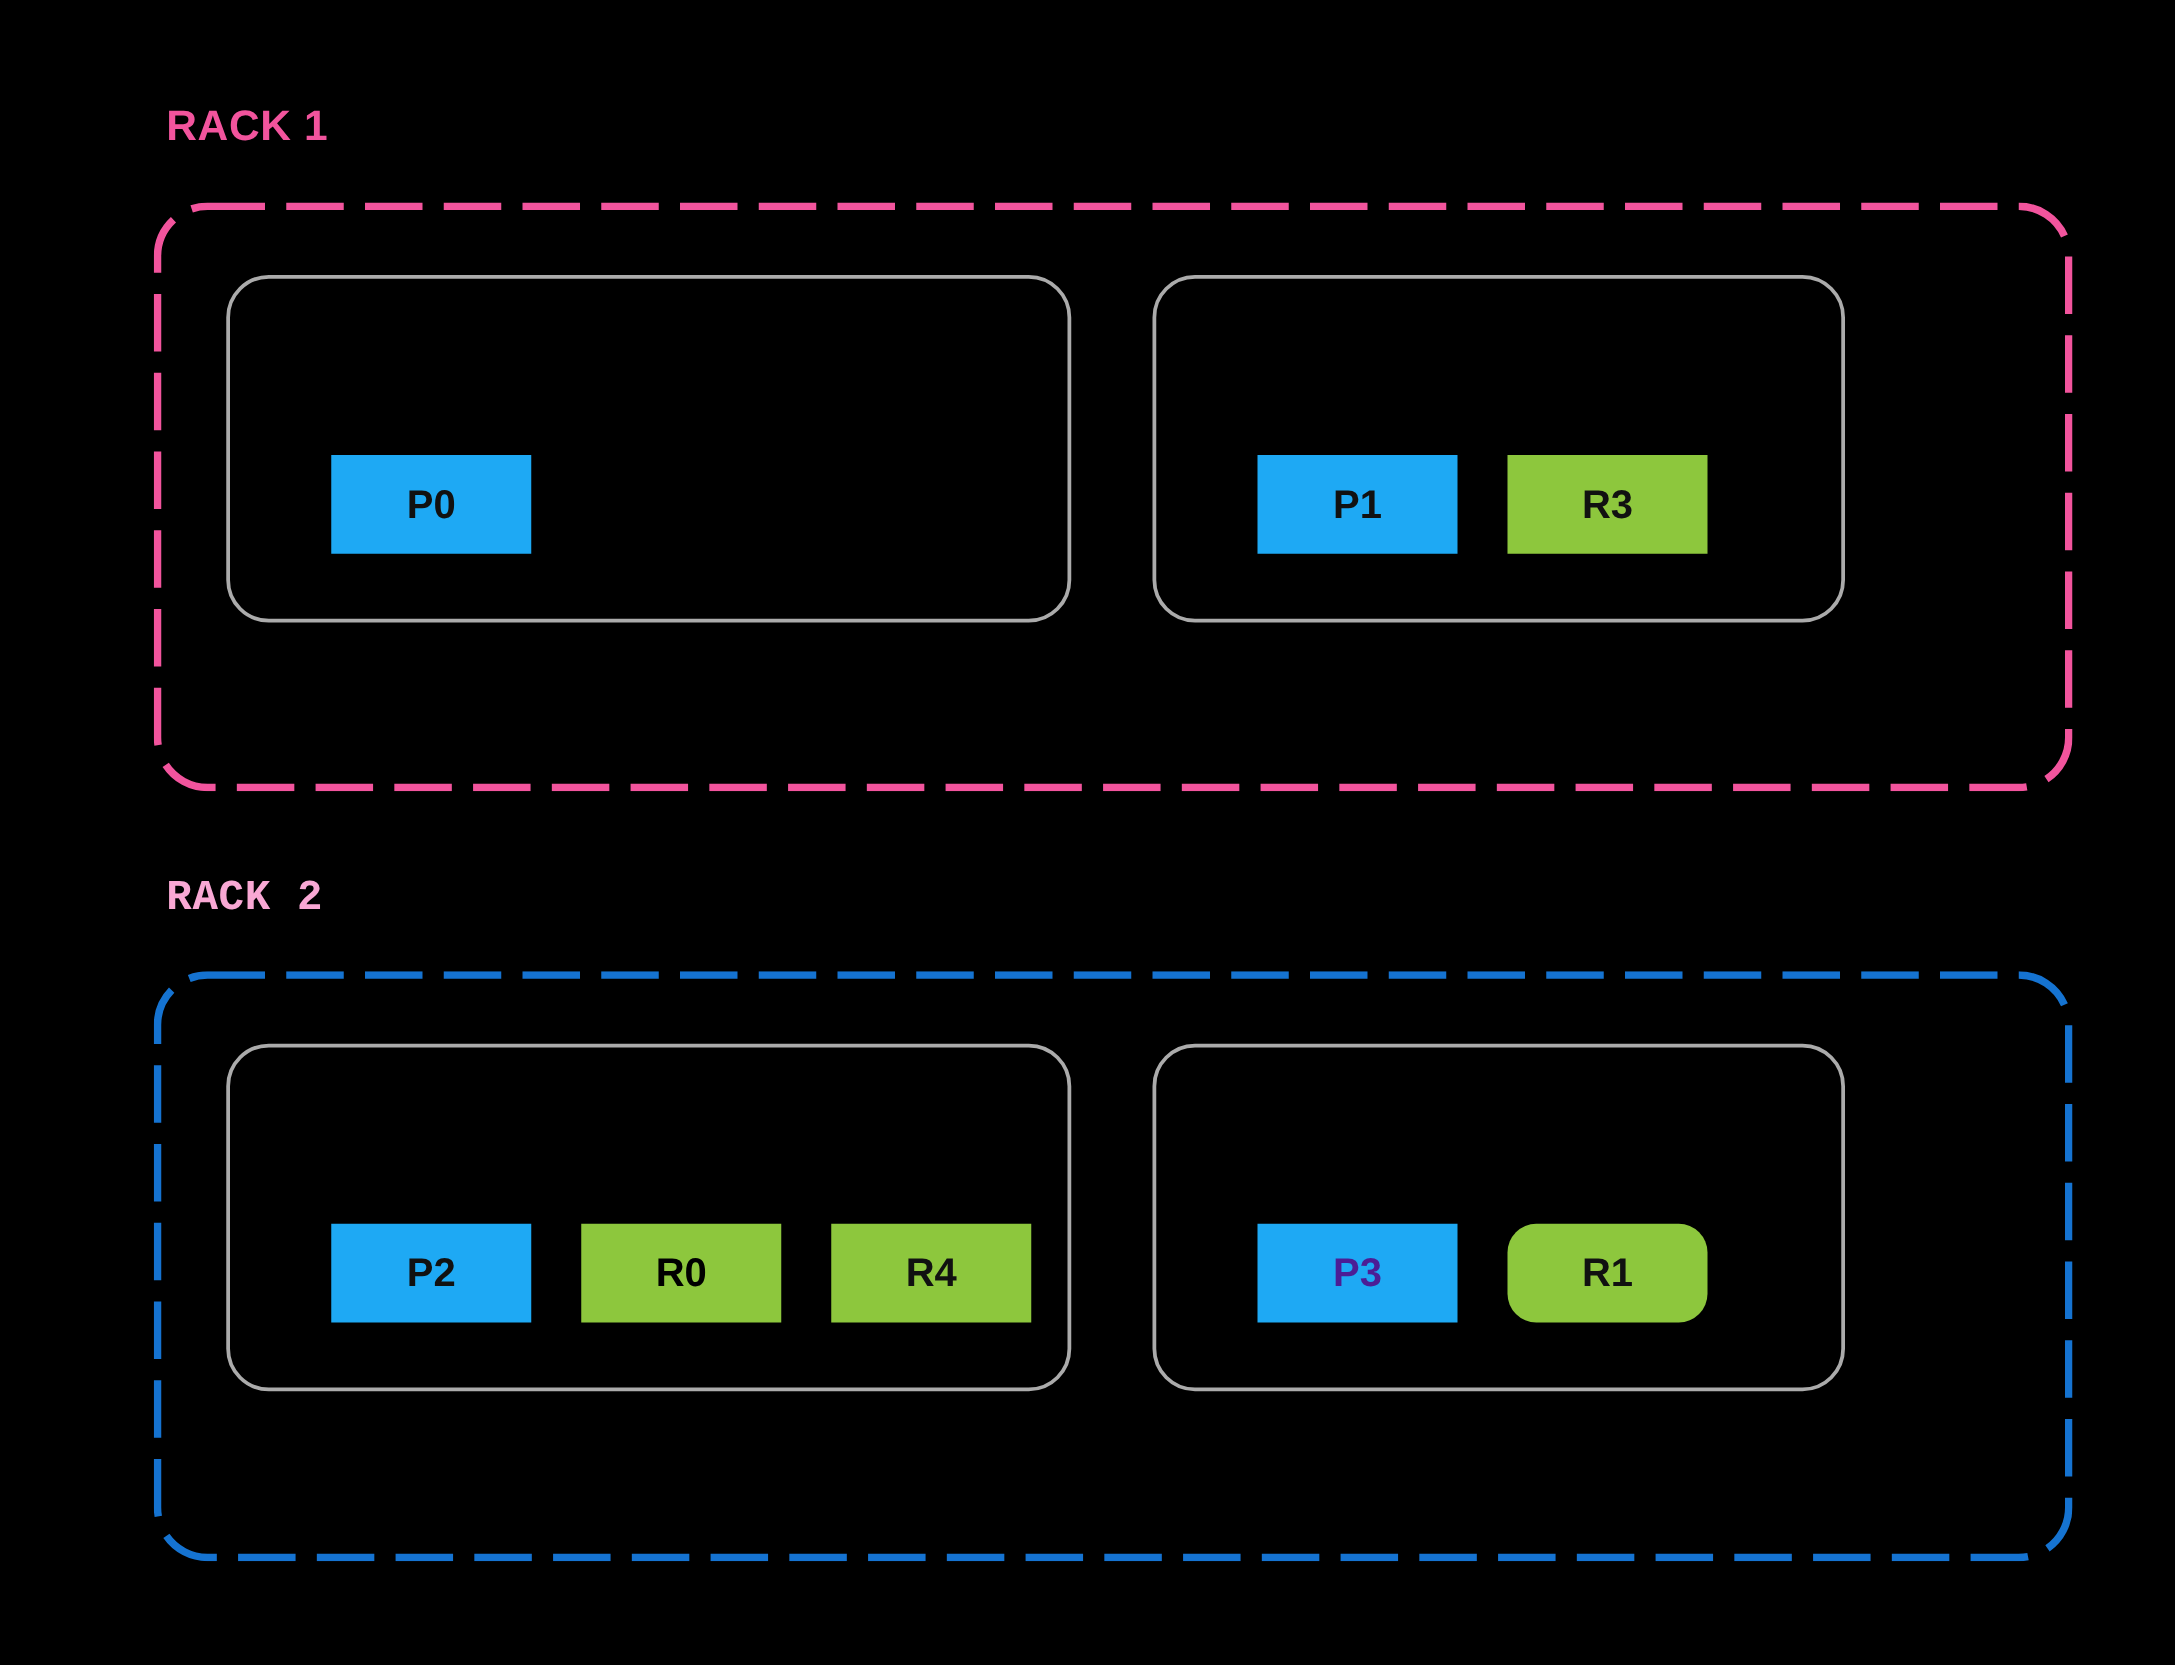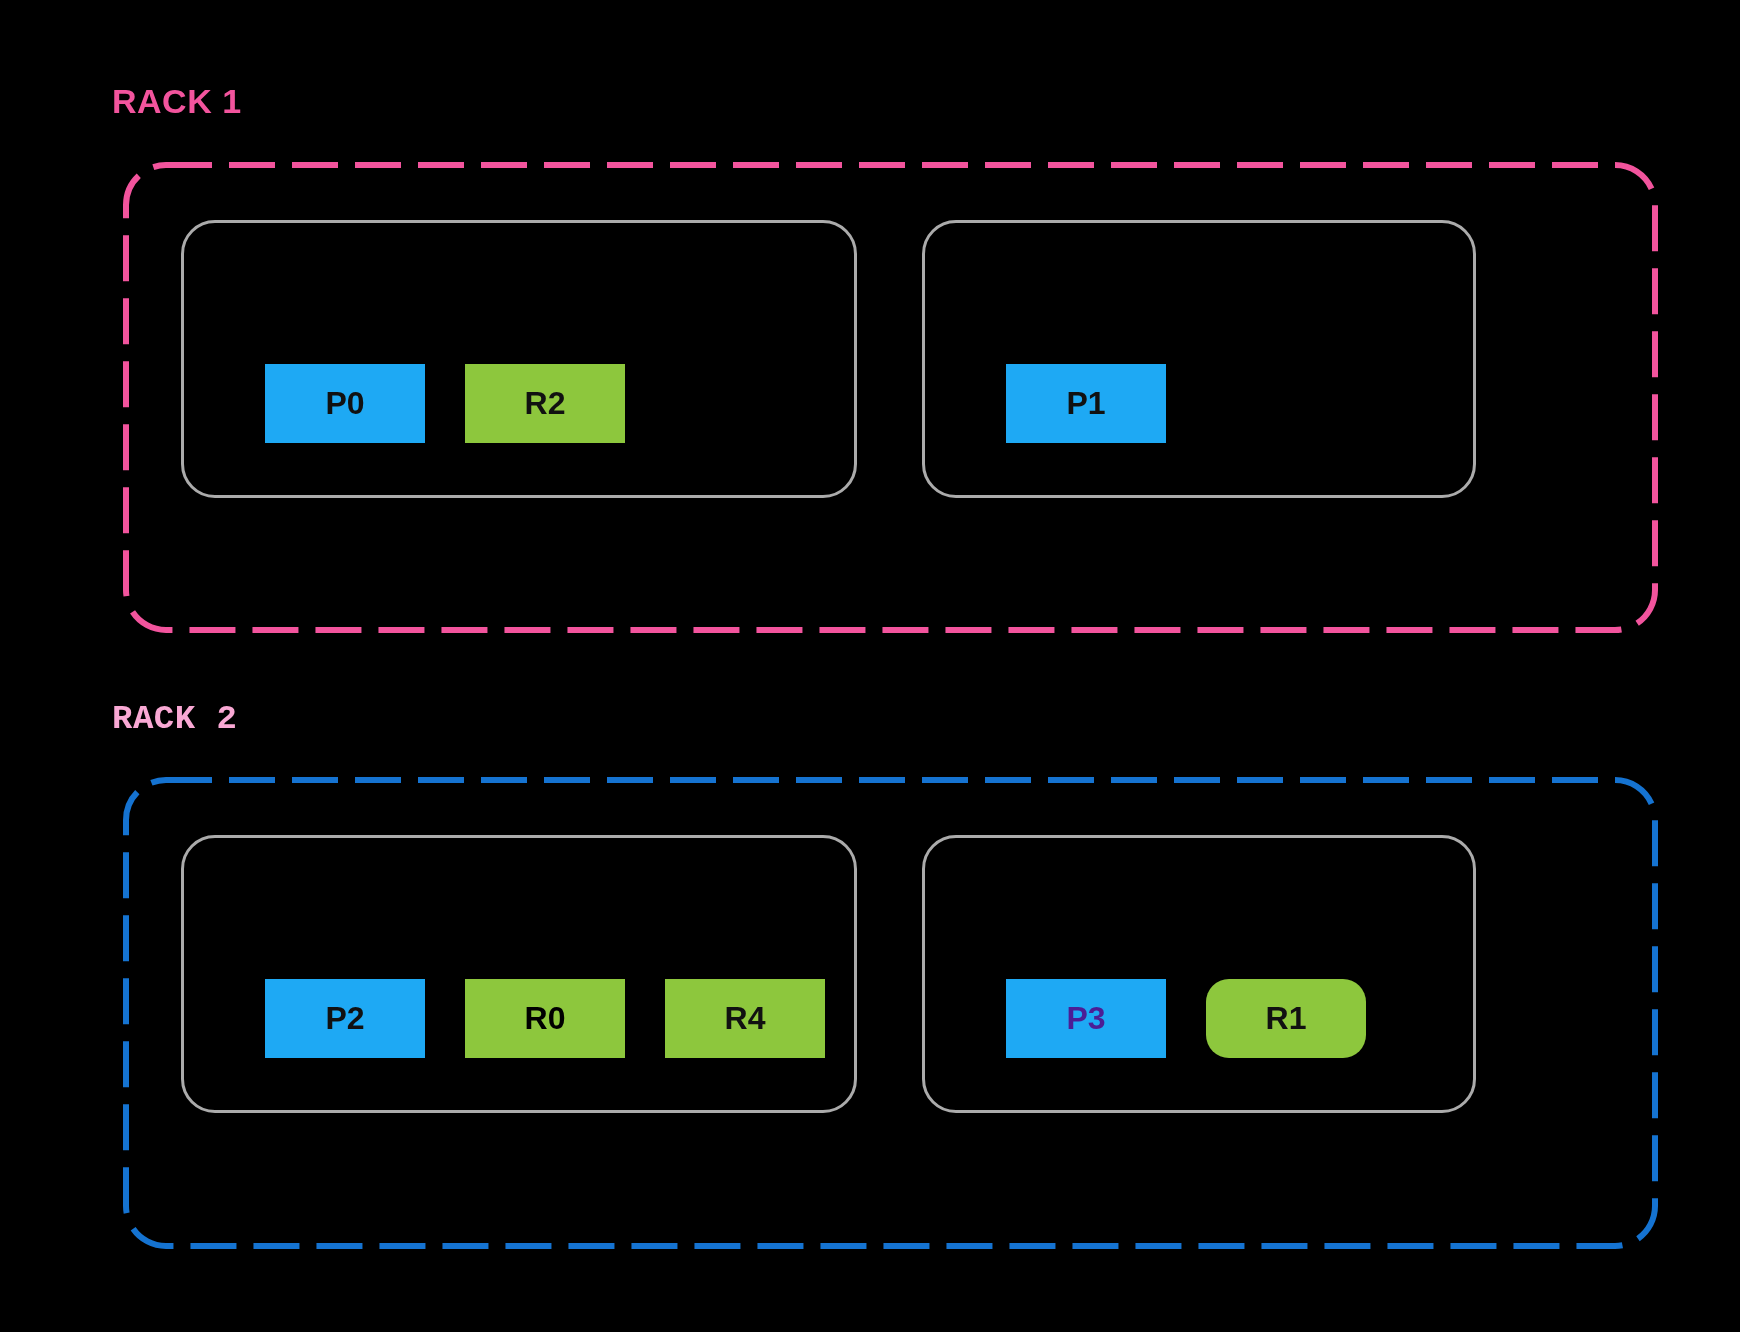--- a/index.html
+++ b/index.html
@@ -6,21 +6,21 @@
   .canvas {
     position: relative;
     width: 1740px;
     height: 1332px;
     background: #000;
     overflow: hidden;
     font-family: "Liberation Sans", "DejaVu Sans", sans-serif;
   }
   .rack-label {
     position: absolute;
-    left: 112px;
+    left: 133px;
     font-size: 34px;
     font-weight: 700;
     letter-spacing: 0.5px;
     line-height: 1;
     white-space: nowrap;
   }
   .rack-box {
     position: absolute;
     left: 123px;
     width: 1535px;
@@ -65,26 +65,26 @@
 
 <div class="canvas" id="canvas">
     <div class="rack-label" style="top: 84px; color: rgb(242, 84, 157);">RACK 1</div>
     <div class="rack-box" style="top: 162px; height: 471px;">
       <svg class="dash-border" width="1535" height="471" viewBox="0 0 1535 471">
         <rect x="3" y="3" width="1529" height="465" rx="40" fill="none" stroke="#f2549d" stroke-width="6" stroke-dasharray="46 17"></rect>
       </svg>
       <div class="host-box host-0">
         <div class="block-row">
           <div class="block" style="background: rgb(30, 169, 244); color: rgb(17, 17, 17);">P0</div>
-          <div class="block" style="background: rgb(141, 199, 61); color: rgb(17, 17, 17);">R2</div>
         </div>
       </div>
       <div class="host-box host-1">
         <div class="block-row">
           <div class="block" style="background: rgb(30, 169, 244); color: rgb(17, 17, 17);">P1</div>
+          <div class="block" style="background: rgb(141, 199, 61); color: rgb(17, 17, 17);">R3</div>
         </div>
       </div>
     </div>
     <div class="rack-label" style="top: 702px; color: #f9a8d4; font-family: Liberation Mono, monospace;">RACK 2</div>
     <div class="rack-box" style="top: 777px; height: 472px;">
       <svg class="dash-border" width="1535" height="472" viewBox="0 0 1535 472">
         <rect x="3" y="3" width="1529" height="466" rx="40" fill="none" stroke="#1573d1" stroke-width="6" stroke-dasharray="46 17"></rect>
       </svg>
       <div class="host-box host-0">
         <div class="block-row">

